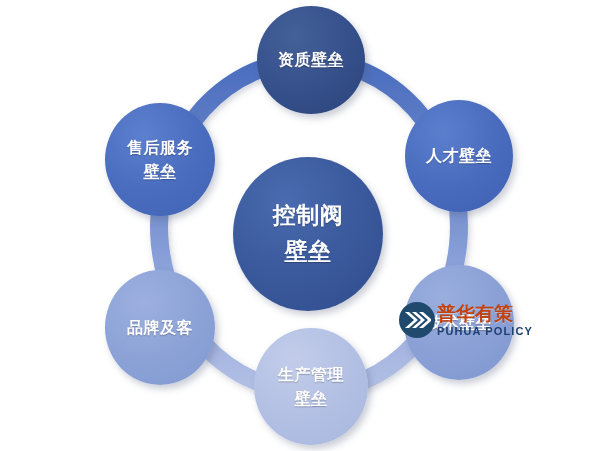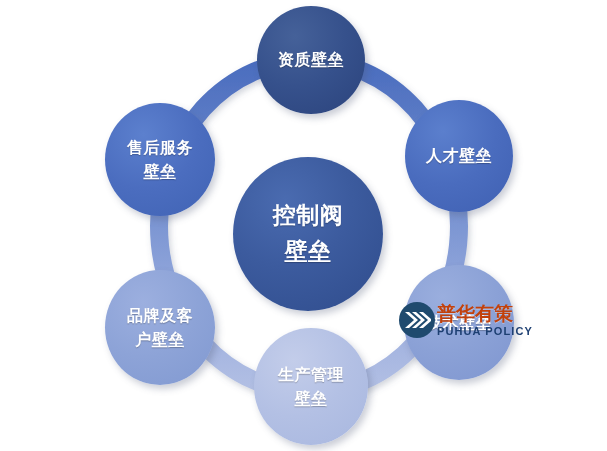--- a/index.html
+++ b/index.html
@@ -216,21 +216,20 @@
     <span class="line"></span>
   </div>
 
   <div class="node" id="node-production">
     <span class="line">生产管理</span>
     <span class="line">壁垒</span>
   </div>
 
   <div class="node" id="node-brand">
     <span class="line">品牌及客</span>
-    <span class="line">户壁垒</span>
   </div>
 
   <div class="node" id="node-service">
     <span class="line">售后服务</span>
     <span class="line">壁垒</span>
   </div>
 
   <div id="watermark">
     <span class="logo-mark">
       <svg width="28" height="20" viewBox="0 0 28 20" aria-hidden="true">

